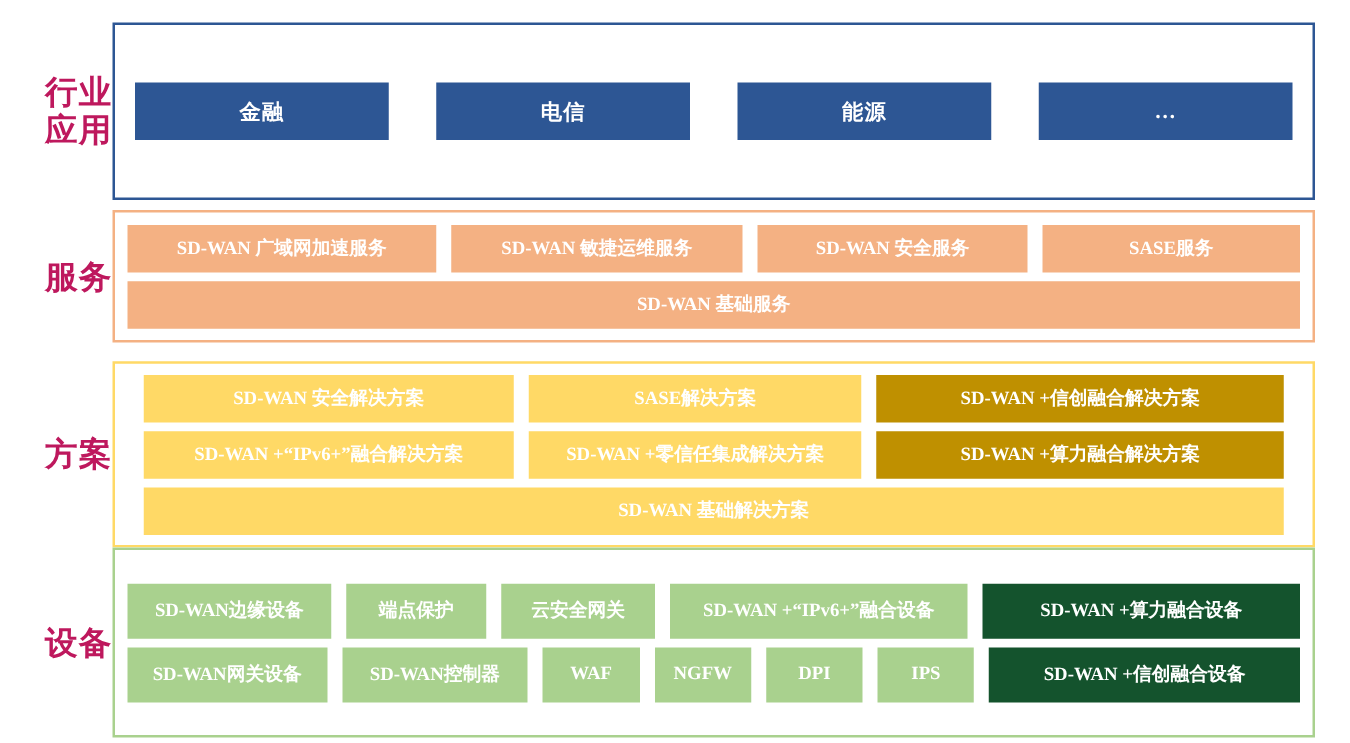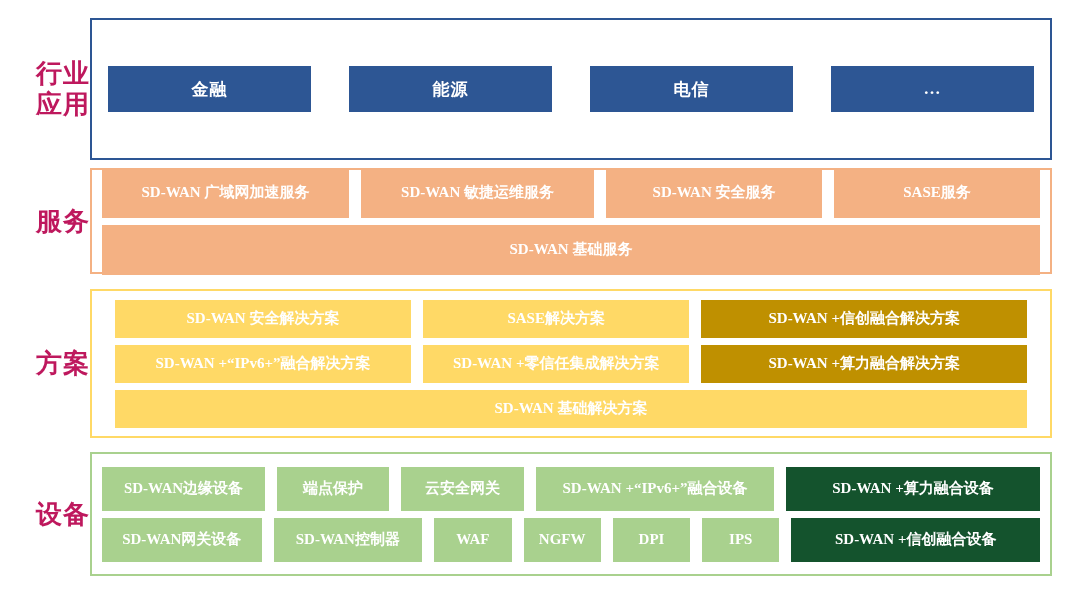--- a/index.html
+++ b/index.html
@@ -94,21 +94,21 @@
 
   
   #row-service { top: 164px; height: 114px; }
   #service-outer {
     border-color: #f4b183;
     height: 106px;
     padding: 8px 10px;
   }
   #service-outer .cell {
     background: #f4b183;
-    height: 50px;
+    height: 38px;
     font-size: 15px;
   }
 
   
   #row-solution { top: 285px; height: 157px; }
   #solution-outer {
     border-color: #ffd966;
     height: 149px;
     padding: 8px 23px;
   }
@@ -118,21 +118,21 @@
     font-size: 15px;
   }
   #solution-outer .cell.dark {
     background: #bf9000;
   }
 
   
   #row-device { top: 448px; height: 132px; }
   #device-outer {
     border-color: #a9d18e;
-    height: 124px;
+    height: 152px;
     padding: 8px 10px;
   }
   #device-outer .cell {
     background: #a9d18e;
     height: 44px;
     font-size: 15px;
   }
   #device-outer .cell.dark {
     background: #14532d;
   }
@@ -141,22 +141,22 @@
 <body>
 
 <div id="diagram">
 
   <div class="row" id="row-industry">
     <div class="row-label">行业
 应用</div>
     <div class="outer" id="industry-outer">
       <div class="band">
         <div class="cell" style="flex:1 1 0;">金融</div>
+        <div class="cell" style="flex:1 1 0;">电信</div>
         <div class="cell" style="flex:1 1 0;">能源</div>
-        <div class="cell" style="flex:1 1 0;">电信</div>
         <div class="cell" style="flex:1 1 0;">…</div>
       </div>
     </div>
   </div>
 
   <div class="row" id="row-service">
     <div class="row-label">服务</div>
     <div class="outer" id="service-outer">
       <div class="band">
         <div class="cell" style="flex:254 1 0;">SD-WAN 广域网加速服务</div>

